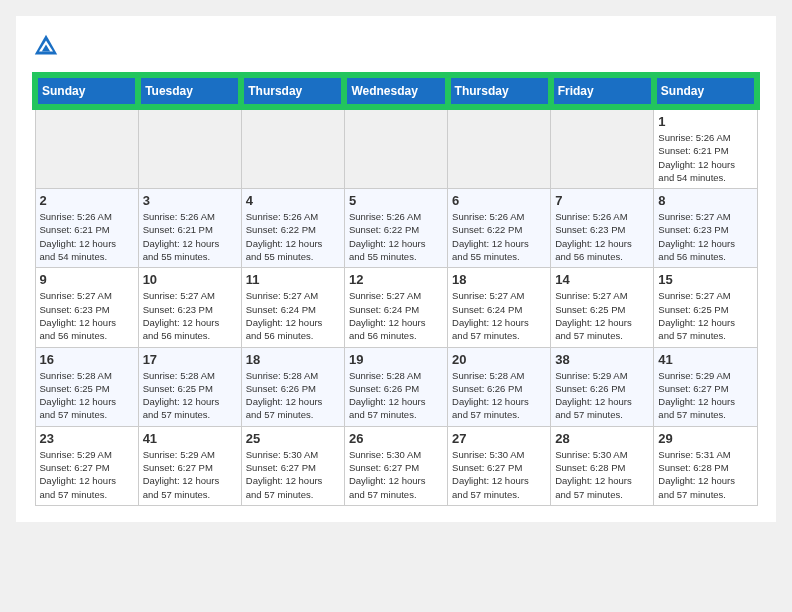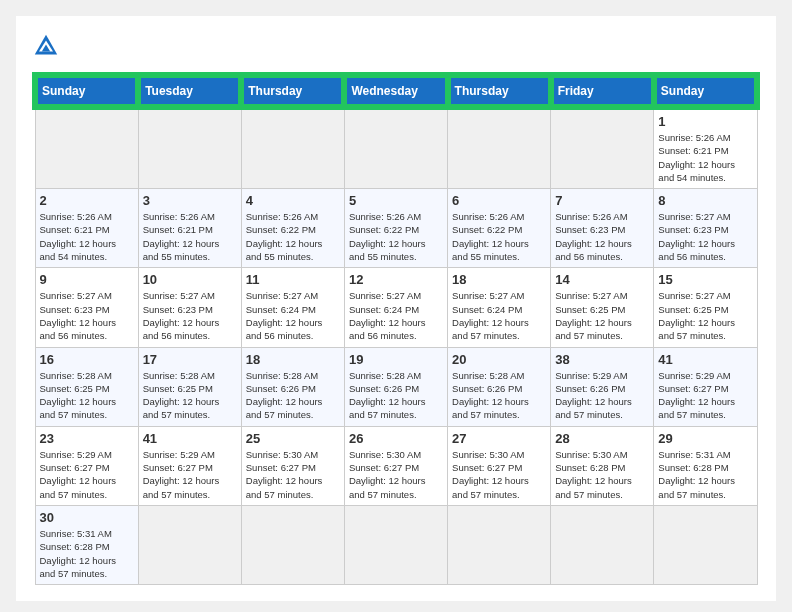--- a/index.html
+++ b/index.html
@@ -257,27 +257,15 @@
           </td>
           <td>
             <div class="day-num">28</div>
             <div class="day-info">Sunrise: 5:30 AM<br>Sunset: 6:28 PM<br>Daylight: 12 hours<br>and 57 minutes.</div>
           </td>
           <td>
             <div class="day-num">29</div>
             <div class="day-info">Sunrise: 5:31 AM<br>Sunset: 6:28 PM<br>Daylight: 12 hours<br>and 57 minutes.</div>
           </td>
         </tr>
-        <tr class="last-row">
-          <td class="has-data">
-            <div class="day-num">30</div>
-            <div class="day-info">Sunrise: 5:31 AM<br>Sunset: 6:28 PM<br>Daylight: 12 hours<br>and 57 minutes.</div>
-          </td>
-          <td class="empty-cell"></td>
-          <td class="empty-cell"></td>
-          <td class="empty-cell"></td>
-          <td class="empty-cell"></td>
-          <td class="empty-cell"></td>
-          <td class="empty-cell"></td>
-        </tr>
       </tbody>
   </table>
 </div>
 
 </body></html>

